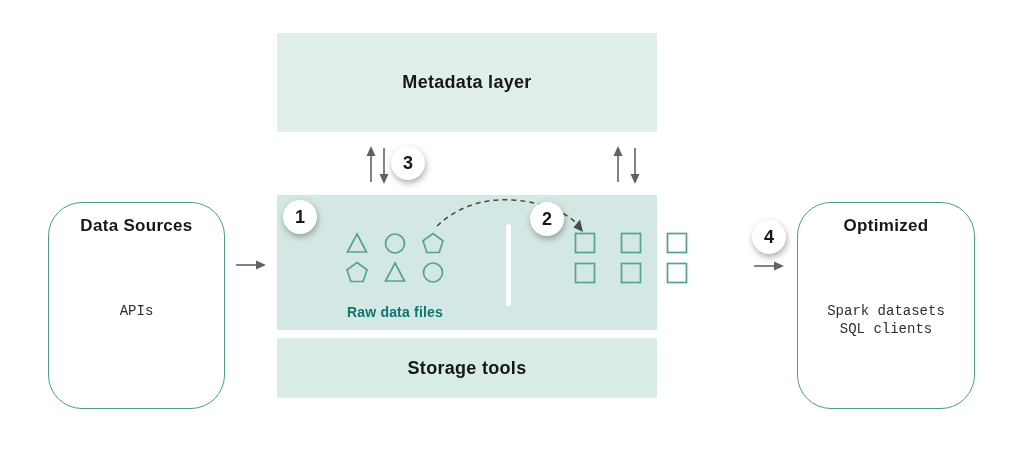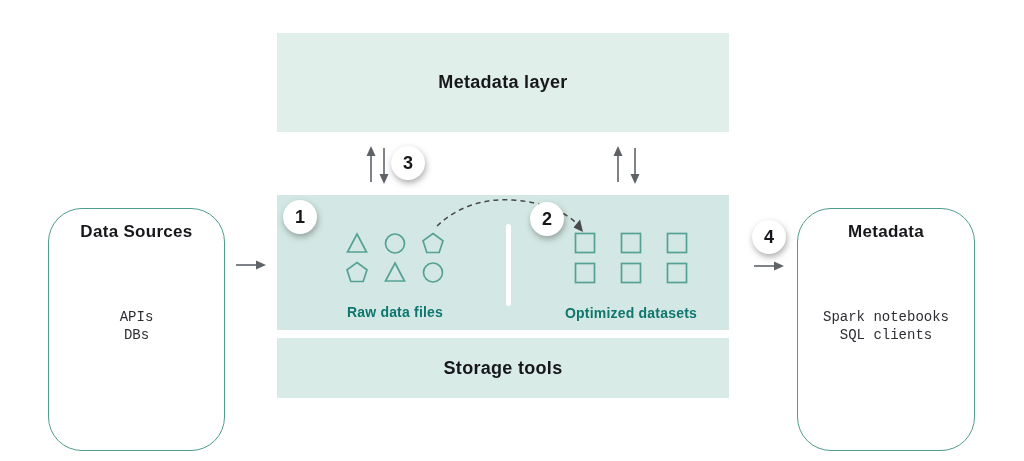--- a/index.html
+++ b/index.html
@@ -2,31 +2,31 @@
 <html><head>
 <meta charset="utf-8">
 <style>
   html,body { margin:0; padding:0; background:#ffffff; }
   .canvas {
     position:relative; width:1024px; height:461px; background:#ffffff;
     font-family:"Liberation Sans", sans-serif; overflow:hidden;
   }
   
   .layer-box {
-    position:absolute; left:277px; width:452px;
+    position:absolute; left:277px; width:380px;
     display:flex; align-items:center; justify-content:center;
   }
   .metadata   { top:33px;  height:99px;  background:#e0efe9; }
   .processing { top:195px; height:135px; background:#d3e8e4; }
   .storage    { top:338px; height:60px;  background:#d9ebe7; }
   .layer-title { font-size:18px; font-weight:bold; color:#17171b; letter-spacing:.3px; }
 
   
   .side-box {
-    position:absolute; top:208px; height:243px; background:#ffffff;
+    position:absolute; top:202px; height:207px; background:#ffffff;
     border:1.6px solid #4d9c8c; border-radius:34px; box-sizing:border-box;
   }
   .sources-box   { left:48px;  width:177px; }
   .consumers-box { left:797px; width:178px; }
   .side-title {
     position:absolute; top:13px; left:0; width:100%; text-align:center;
     font-size:17px; font-weight:bold; color:#17171b; letter-spacing:.3px;
   }
   .side-items {
     position:absolute; top:99px; left:0; width:100%; text-align:center;
@@ -155,39 +155,37 @@
       <svg class="shape" viewBox="0 0 24 24">
           <rect x="2.5" y="2.5" width="19" height="19" fill="none" stroke="#55a294" stroke-width="1.7"></rect>
         </svg>
       <svg class="shape" viewBox="0 0 24 24">
           <rect x="2.5" y="2.5" width="19" height="19" fill="none" stroke="#55a294" stroke-width="1.7"></rect>
         </svg>
       <svg class="shape" viewBox="0 0 24 24">
           <rect x="2.5" y="2.5" width="19" height="19" fill="none" stroke="#55a294" stroke-width="1.7"></rect>
         </svg>
     </div>
-    <div class="group-label">Optimized datasets</div>
   </div>
 
   <div class="layer-box storage">
     <span class="layer-title">Storage tools</span>
   </div>
 
   <div class="side-box sources-box">
     <div class="side-title">Data Sources</div>
     <div class="side-items">
       <div>APIs</div>
-      <div>DBs</div>
     </div>
   </div>
 
   <div class="side-box consumers-box">
-    <div class="side-title">Metadata</div>
+    <div class="side-title">Optimized</div>
     <div class="side-items">
-      <div>Spark notebooks</div>
+      <div>Spark datasets</div>
       <div>SQL clients</div>
     </div>
   </div>
 
   <div class="badge badge-1">1</div>
   <div class="badge badge-2">2</div>
   <div class="badge badge-3">3</div>
   <div class="badge badge-4">4</div>
 
 </div>

